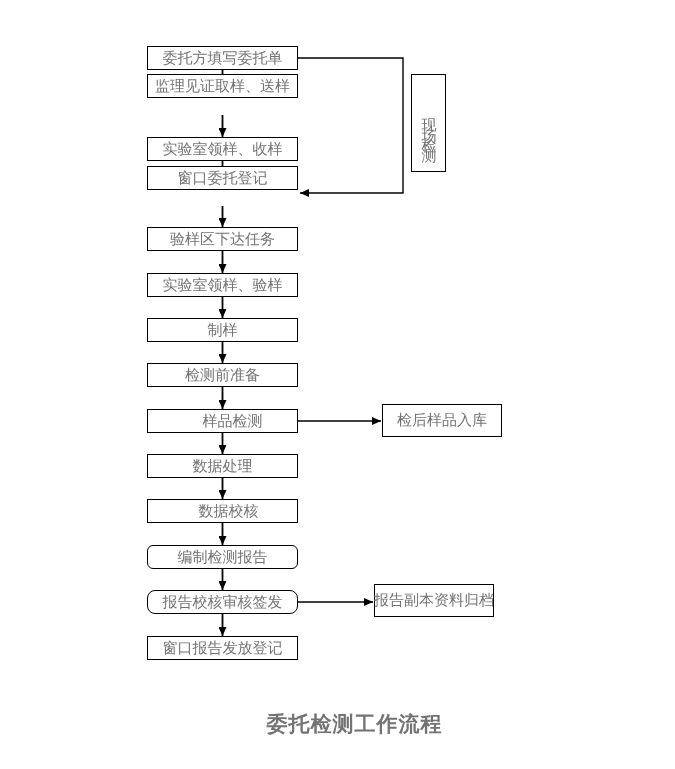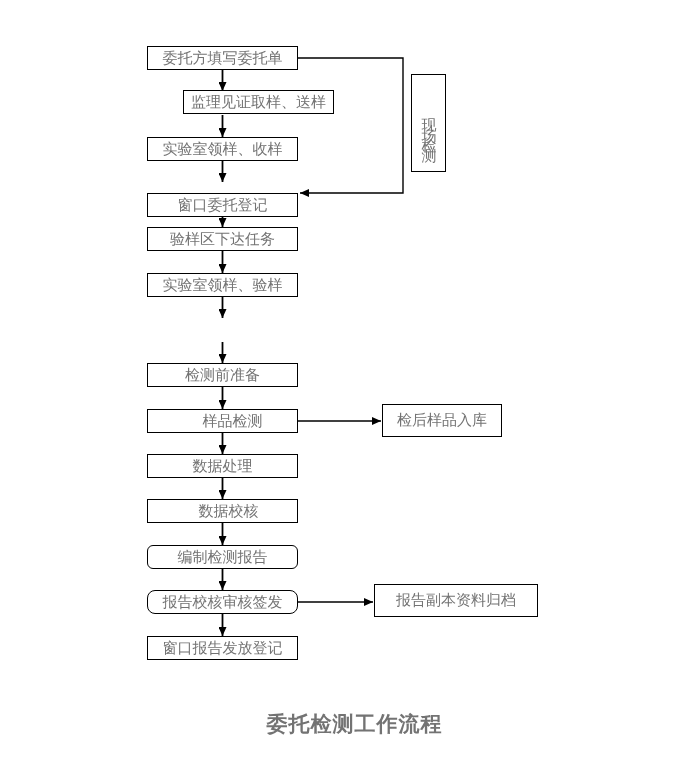--- a/index.html
+++ b/index.html
@@ -31,23 +31,23 @@
     border: 1px solid #000000;
     background: #ffffff;
     display: flex;
     align-items: center;
     justify-content: center;
     font-size: 15px;
     line-height: 1;
     white-space: nowrap;
   }
   .s0  { top: 46px; }
-  .s1  { top: 90px; margin-left: 36px; }
+  .s1  { top: 74px; }
   .s2  { top: 137px; }
-  .s3  { top: 193px; }
+  .s3  { top: 166px; }
   .s4  { top: 227px; }
   .s5  { top: 273px; }
   .s6  { top: 318px; }
   .s7  { top: 363px; }
   .s8  { top: 409px; padding-left: 20px; }
   .s9  { top: 454px; }
   .s10 { top: 499px; padding-left: 12px; }
   .s11 { top: 545px; border-radius: 6px; }
   .s12 { top: 590px; border-radius: 8px; }
   .s13 { top: 636px; }
@@ -86,21 +86,21 @@
   }
   .branch.storage {
     left: 382px;
     top: 404px;
     width: 120px;
     height: 33px;
   }
   .branch.archive {
     left: 374px;
     top: 584px;
-    width: 164px;
+    width: 120px;
     height: 33px;
   }
   .diagram-title {
     position: absolute;
     left: 0;
     top: 710px;
     width: 100%;
     text-align: center;
     transform: translateX(17px);
     font-size: 21px;
@@ -143,20 +143,21 @@
 
     <path d="M298,602 H373" fill="none" stroke="#000000" stroke-width="1.7" marker-end="url(#ah)"></path>
   </svg>
 
   <div class="step s0">委托方填写委托单</div>
   <div class="step s1">监理见证取样、送样</div>
   <div class="step s2">实验室领样、收样</div>
   <div class="step s3">窗口委托登记</div>
   <div class="step s4">验样区下达任务</div>
   <div class="step s5">实验室领样、验样</div>
+  <div class="step s6">制样</div>
   <div class="step s7">检测前准备</div>
   <div class="step s8">样品检测</div>
   <div class="step s9">数据处理</div>
   <div class="step s10">数据校核</div>
   <div class="step s11">编制检测报告</div>
   <div class="step s12">报告校核审核签发</div>
   <div class="step s13">窗口报告发放登记</div>
 
   <div class="vbox">
     <span>现场检测</span>

